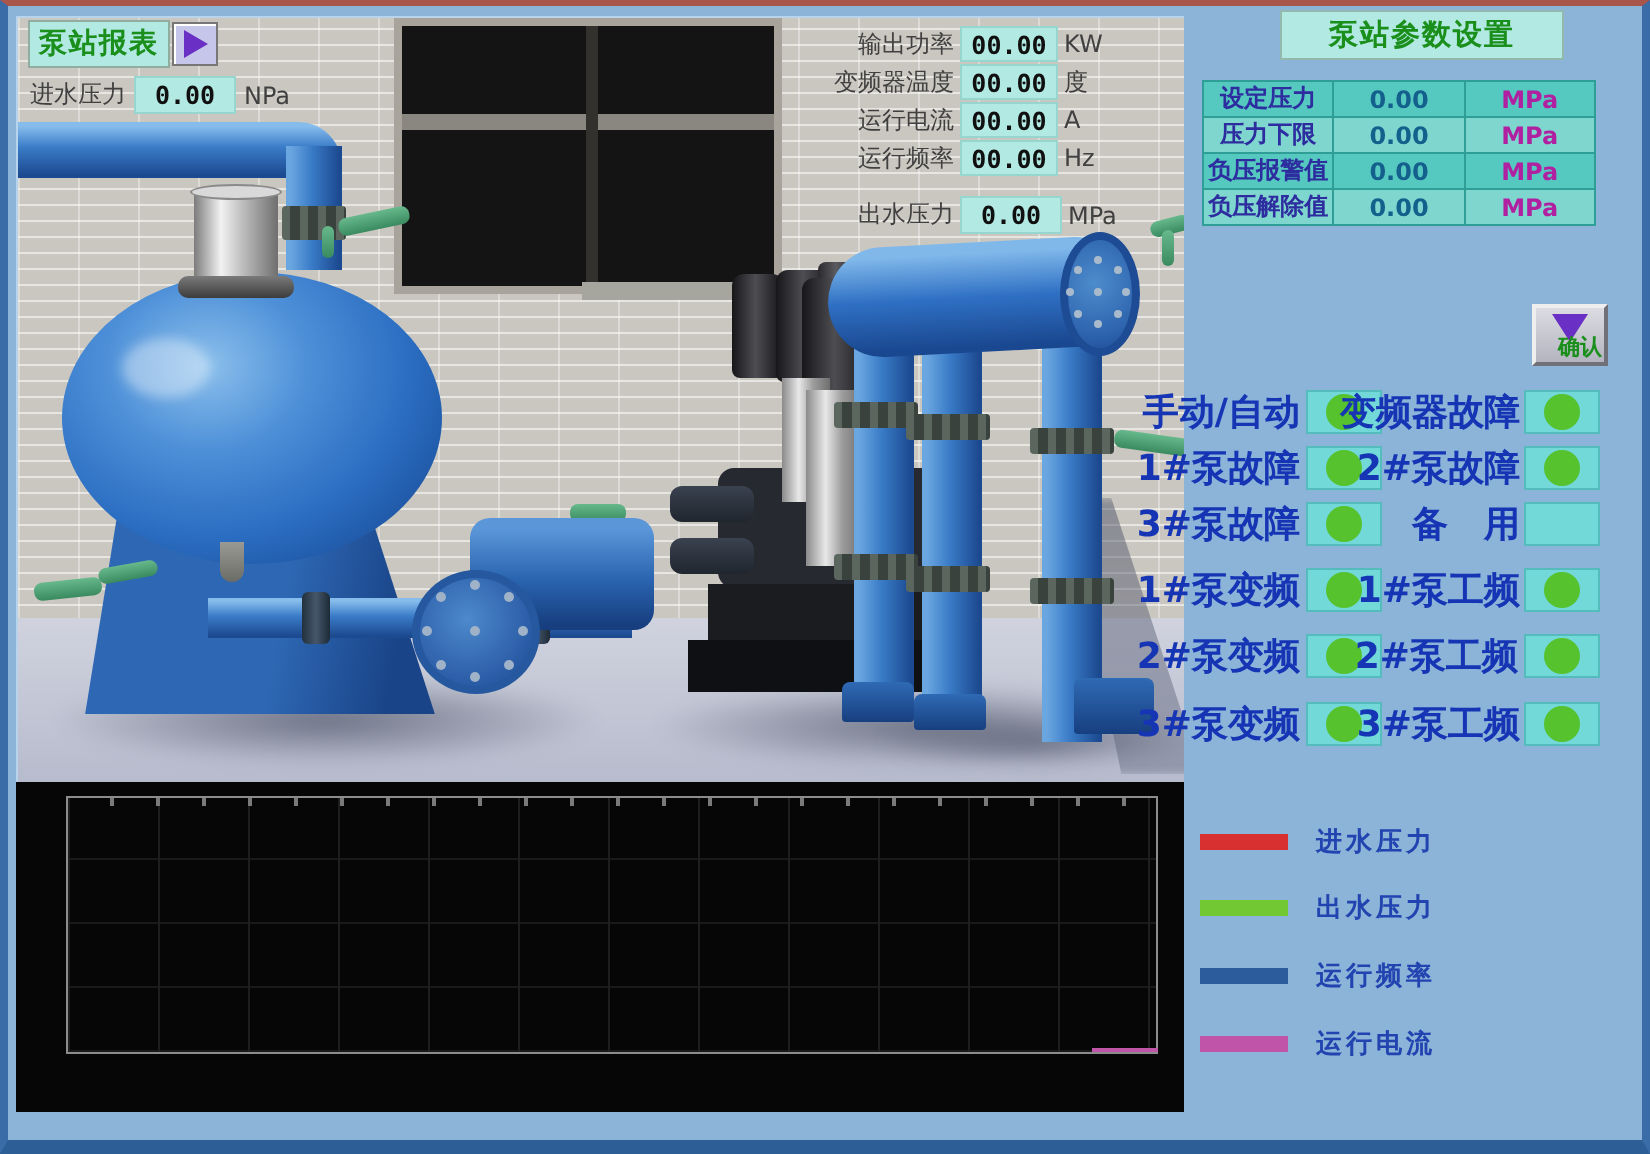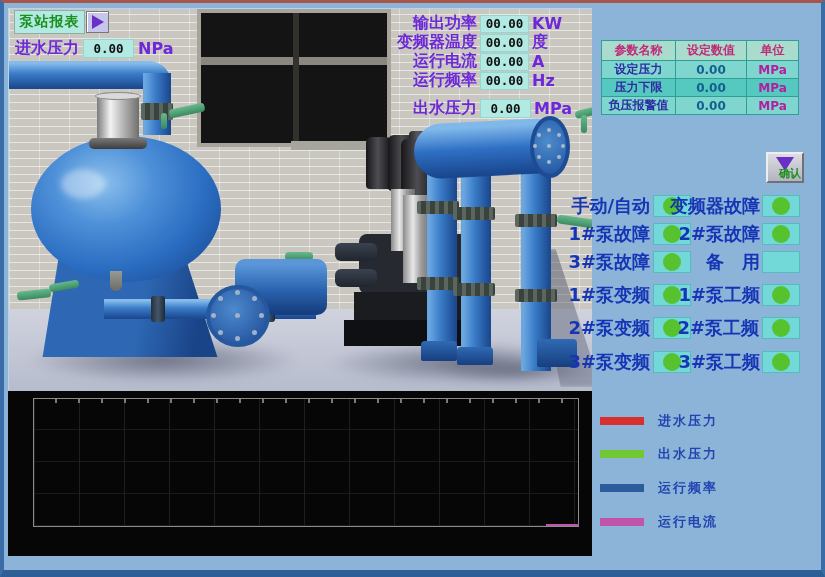--- a/index.html
+++ b/index.html
@@ -70,21 +70,21 @@
   .rcap-bolts{position:absolute;left:538px;top:135px;width:4px;height:4px;border-radius:50%;background:#a8bacc;
     box-shadow:14px 0 #a8bacc,-14px 0 #a8bacc,10px 11px #a8bacc,-10px 11px #a8bacc,10px -11px #a8bacc,-10px -11px #a8bacc,0 16px #a8bacc,0 -16px #a8bacc;}
   .foot{position:absolute;background:linear-gradient(#2f6ab4,#173f80);border-radius:4px 4px 2px 2px;}
   
   .ov{position:absolute;z-index:10;display:flex;align-items:center;}
   .btn-report{left:5px;top:1px;width:71px;height:24px;background:#b2e9e2;border:1px solid #8fae9f;
     justify-content:center;color:#1b8f1b;font-weight:bold;font-size:14px;letter-spacing:1px;}
   .btn-play{left:77px;top:2px;width:23px;height:22px;background:#c6c6ea;border:1px solid #777;
     box-shadow:inset 1px 1px 0 #fff;justify-content:center;}
   .tri-right{width:0;height:0;border-left:12px solid #6a2fc4;border-top:7px solid transparent;border-bottom:7px solid transparent;}
-  .fieldlbl{color:#6d28d9;font-weight:bold;font-size:16px;white-space:nowrap;}
+  .fieldlbl{color:#404040;font-weight:normal;font-size:12px;white-space:nowrap;}
   .valbox{background:#b2e9e2;box-shadow:inset 0 0 0 1px #96d6ce;display:flex;align-items:center;justify-content:center;
     color:#101010;font-weight:bold;font-size:12.5px;font-family:"DejaVu Sans Mono","Liberation Mono",monospace;}
   .inlet-row{left:6px;top:29px;gap:4px;}
   .ro-row{left:384px;gap:3px;}
   .ro-row .fieldlbl.l{width:84px;text-align:right;}
   .ro-row .valbox{width:49px;height:18px;}
   .ro-row .u{width:34px;text-align:left;}
   
   .chart{position:absolute;left:4px;top:388px;width:585px;height:165px;background:#060606;}
   .plot{position:absolute;left:25px;top:7px;width:546px;height:129px;border:1px solid #8c8c8c;
@@ -233,43 +233,44 @@
   </div>
 
   <div class="chart">
     <div class="plot">
       <div class="ticks"></div>
       <div class="trace" style="left: 512px; top: 125px; width: 33px; background: rgb(192, 84, 168);"></div>
     </div>
   </div>
 
   <div class="rpanel">
+    <div class="ptitle">泵站参数设置</div>
 
     <table class="ptable">
       <tbody>
-          <tr class="hrow">
-        <td style="width:74px;">参数名称</td>
-        <td style="width:71px;">设定数值</td>
-        <td style="width:52px;">单位</td>
-      </tr>
       <tr>
         <td class="n">设定压力</td>
         <td class="v">0.00</td>
         <td class="u">MPa</td>
       </tr>
       <tr>
         <td class="n">压力下限</td>
         <td class="v">0.00</td>
         <td class="u">MPa</td>
       </tr>
       <tr>
         <td class="n">负压报警值</td>
         <td class="v">0.00</td>
         <td class="u">MPa</td>
       </tr>
+      <tr>
+        <td class="n">负压解除值</td>
+        <td class="v">0.00</td>
+        <td class="u">MPa</td>
+      </tr>
     </tbody>
       </table>
 
     <div class="btn-confirm">
       <span class="tri-down"></span>
       <span class="confirm-lbl">确认</span>
     </div>
 
     <div class="stat-lbl" style="left:-8px;top:192px;width:66px;">手动/自动</div>
     <div class="ind" style="left:61px;top:192px;" data-state="on">

